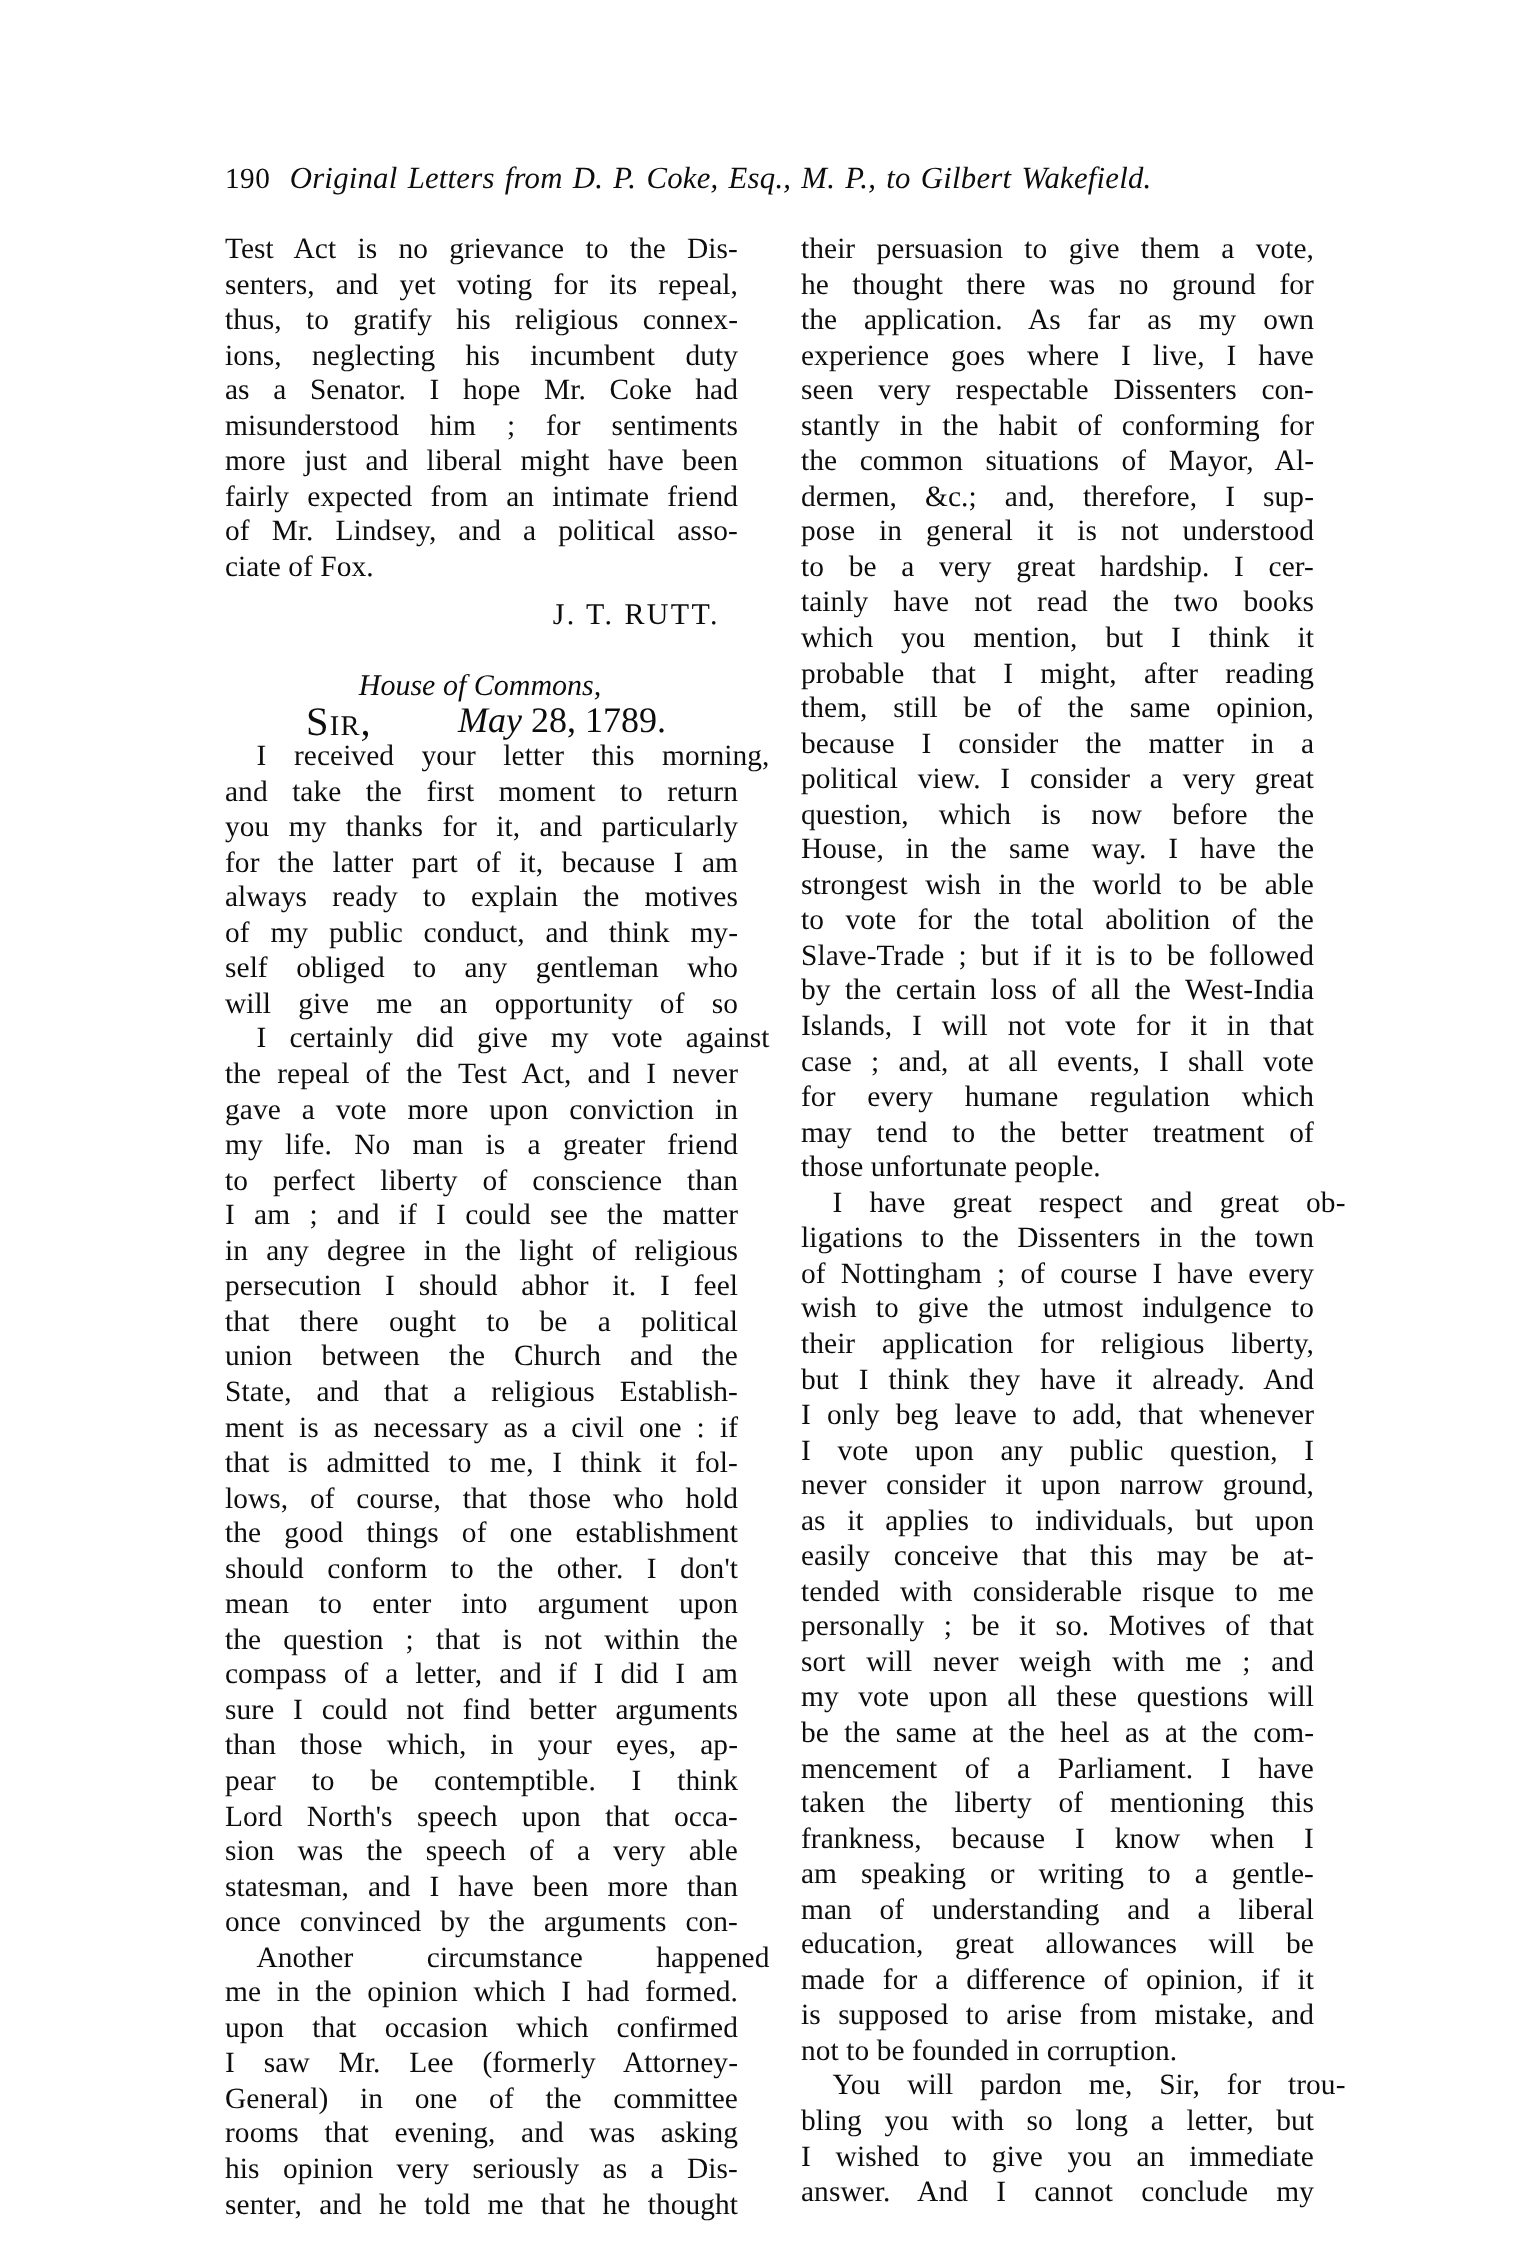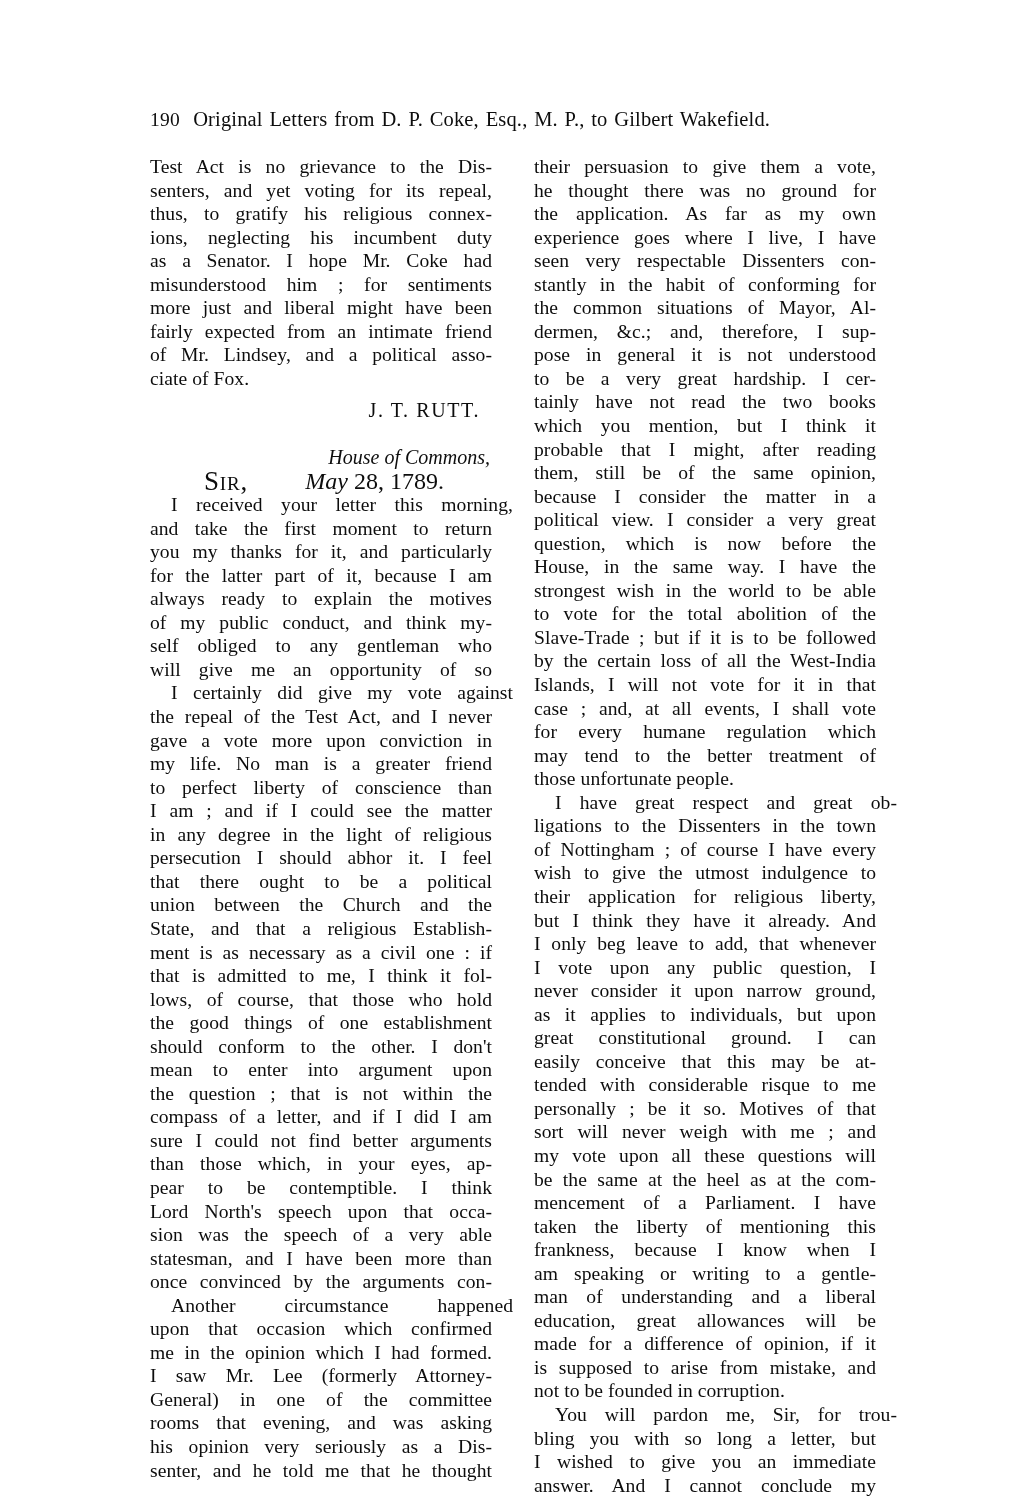--- a/index.html
+++ b/index.html
@@ -37,20 +37,21 @@
   }
   #folio {
     display: inline-block;
     font-size: 19.5px;
     letter-spacing: 0.3px;
     vertical-align: baseline;
     text-align: center;
   }
   #head-title {
     display: inline-block;
+    font-style: italic;
     font-size: 20.5px;
     margin-left: 13px;
     letter-spacing: 0.15px;
     word-spacing: 1.5px;
     vertical-align: baseline;
   }
 
   
   .column {
     position: absolute;
@@ -92,21 +93,21 @@
     letter-spacing: 1.6px;
     margin: 9px 0 0 0;
     white-space: nowrap;
   }
   .blankline { height: 23px; }
 
   .dateline-place {
     font-style: italic;
     font-size: 20px;
     line-height: 23.55px;
-    text-align: right;
+    text-align: center;
     padding-right: 2px;
     white-space: nowrap;
   }
   .dateline-row {
     position: relative;
     height: 23.55px;
     line-height: 23.55px;
     font-size: 20px;
     white-space: nowrap;
   }
@@ -196,22 +197,22 @@
       <span class="line j">than those which, in your eyes, ap-</span>
       <span class="line j">pear to be contemptible.  I think</span>
       <span class="line j">Lord North's speech upon that occa-</span>
       <span class="line j">sion was the speech of a very able</span>
       <span class="line j">statesman, and I have been more than</span>
       <span class="line j">once convinced by the arguments con-</span>
     </p>
 
     <p class="para">
       <span class="line j indent">Another circumstance happened</span>
+      <span class="line j">me in the opinion which I had formed.</span>
       <span class="line j">upon that occasion which confirmed</span>
-      <span class="line j">me in the opinion which I had formed.</span>
       <span class="line j">I saw Mr. Lee (formerly Attorney-</span>
       <span class="line j">General) in one of the committee</span>
       <span class="line j">rooms that evening, and was asking</span>
       <span class="line j">his opinion very seriously as a Dis-</span>
       <span class="line j">senter, and he told me that he thought</span>
 
     </p>
 
   </div>
 
@@ -251,21 +252,20 @@
       <span class="line j indent">I have great respect and great ob-</span>
       <span class="line j">ligations to the Dissenters in the town</span>
       <span class="line j">of Nottingham ; of course I have every</span>
       <span class="line j">wish to give the utmost indulgence to</span>
       <span class="line j">their application for religious liberty,</span>
       <span class="line j">but I think they have it already.  And</span>
       <span class="line j">I only beg leave to add, that whenever</span>
       <span class="line j">I vote upon any public question, I</span>
       <span class="line j">never consider it upon narrow ground,</span>
       <span class="line j">as it applies to individuals, but upon</span>
-      <span class="line j">great constitutional ground.  I can</span>
       <span class="line j">easily conceive that this may be at-</span>
       <span class="line j">tended with considerable risque to me</span>
       <span class="line j">personally ; be it so.  Motives of that</span>
       <span class="line j">sort will never weigh with me ; and</span>
       <span class="line j">my vote upon all these questions will</span>
       <span class="line j">be the same at the heel as at the com-</span>
       <span class="line j">mencement of a Parliament.  I have</span>
       <span class="line j">taken the liberty of mentioning this</span>
       <span class="line j">frankness, because I know when I</span>
       <span class="line j">am speaking or writing to a gentle-</span>

